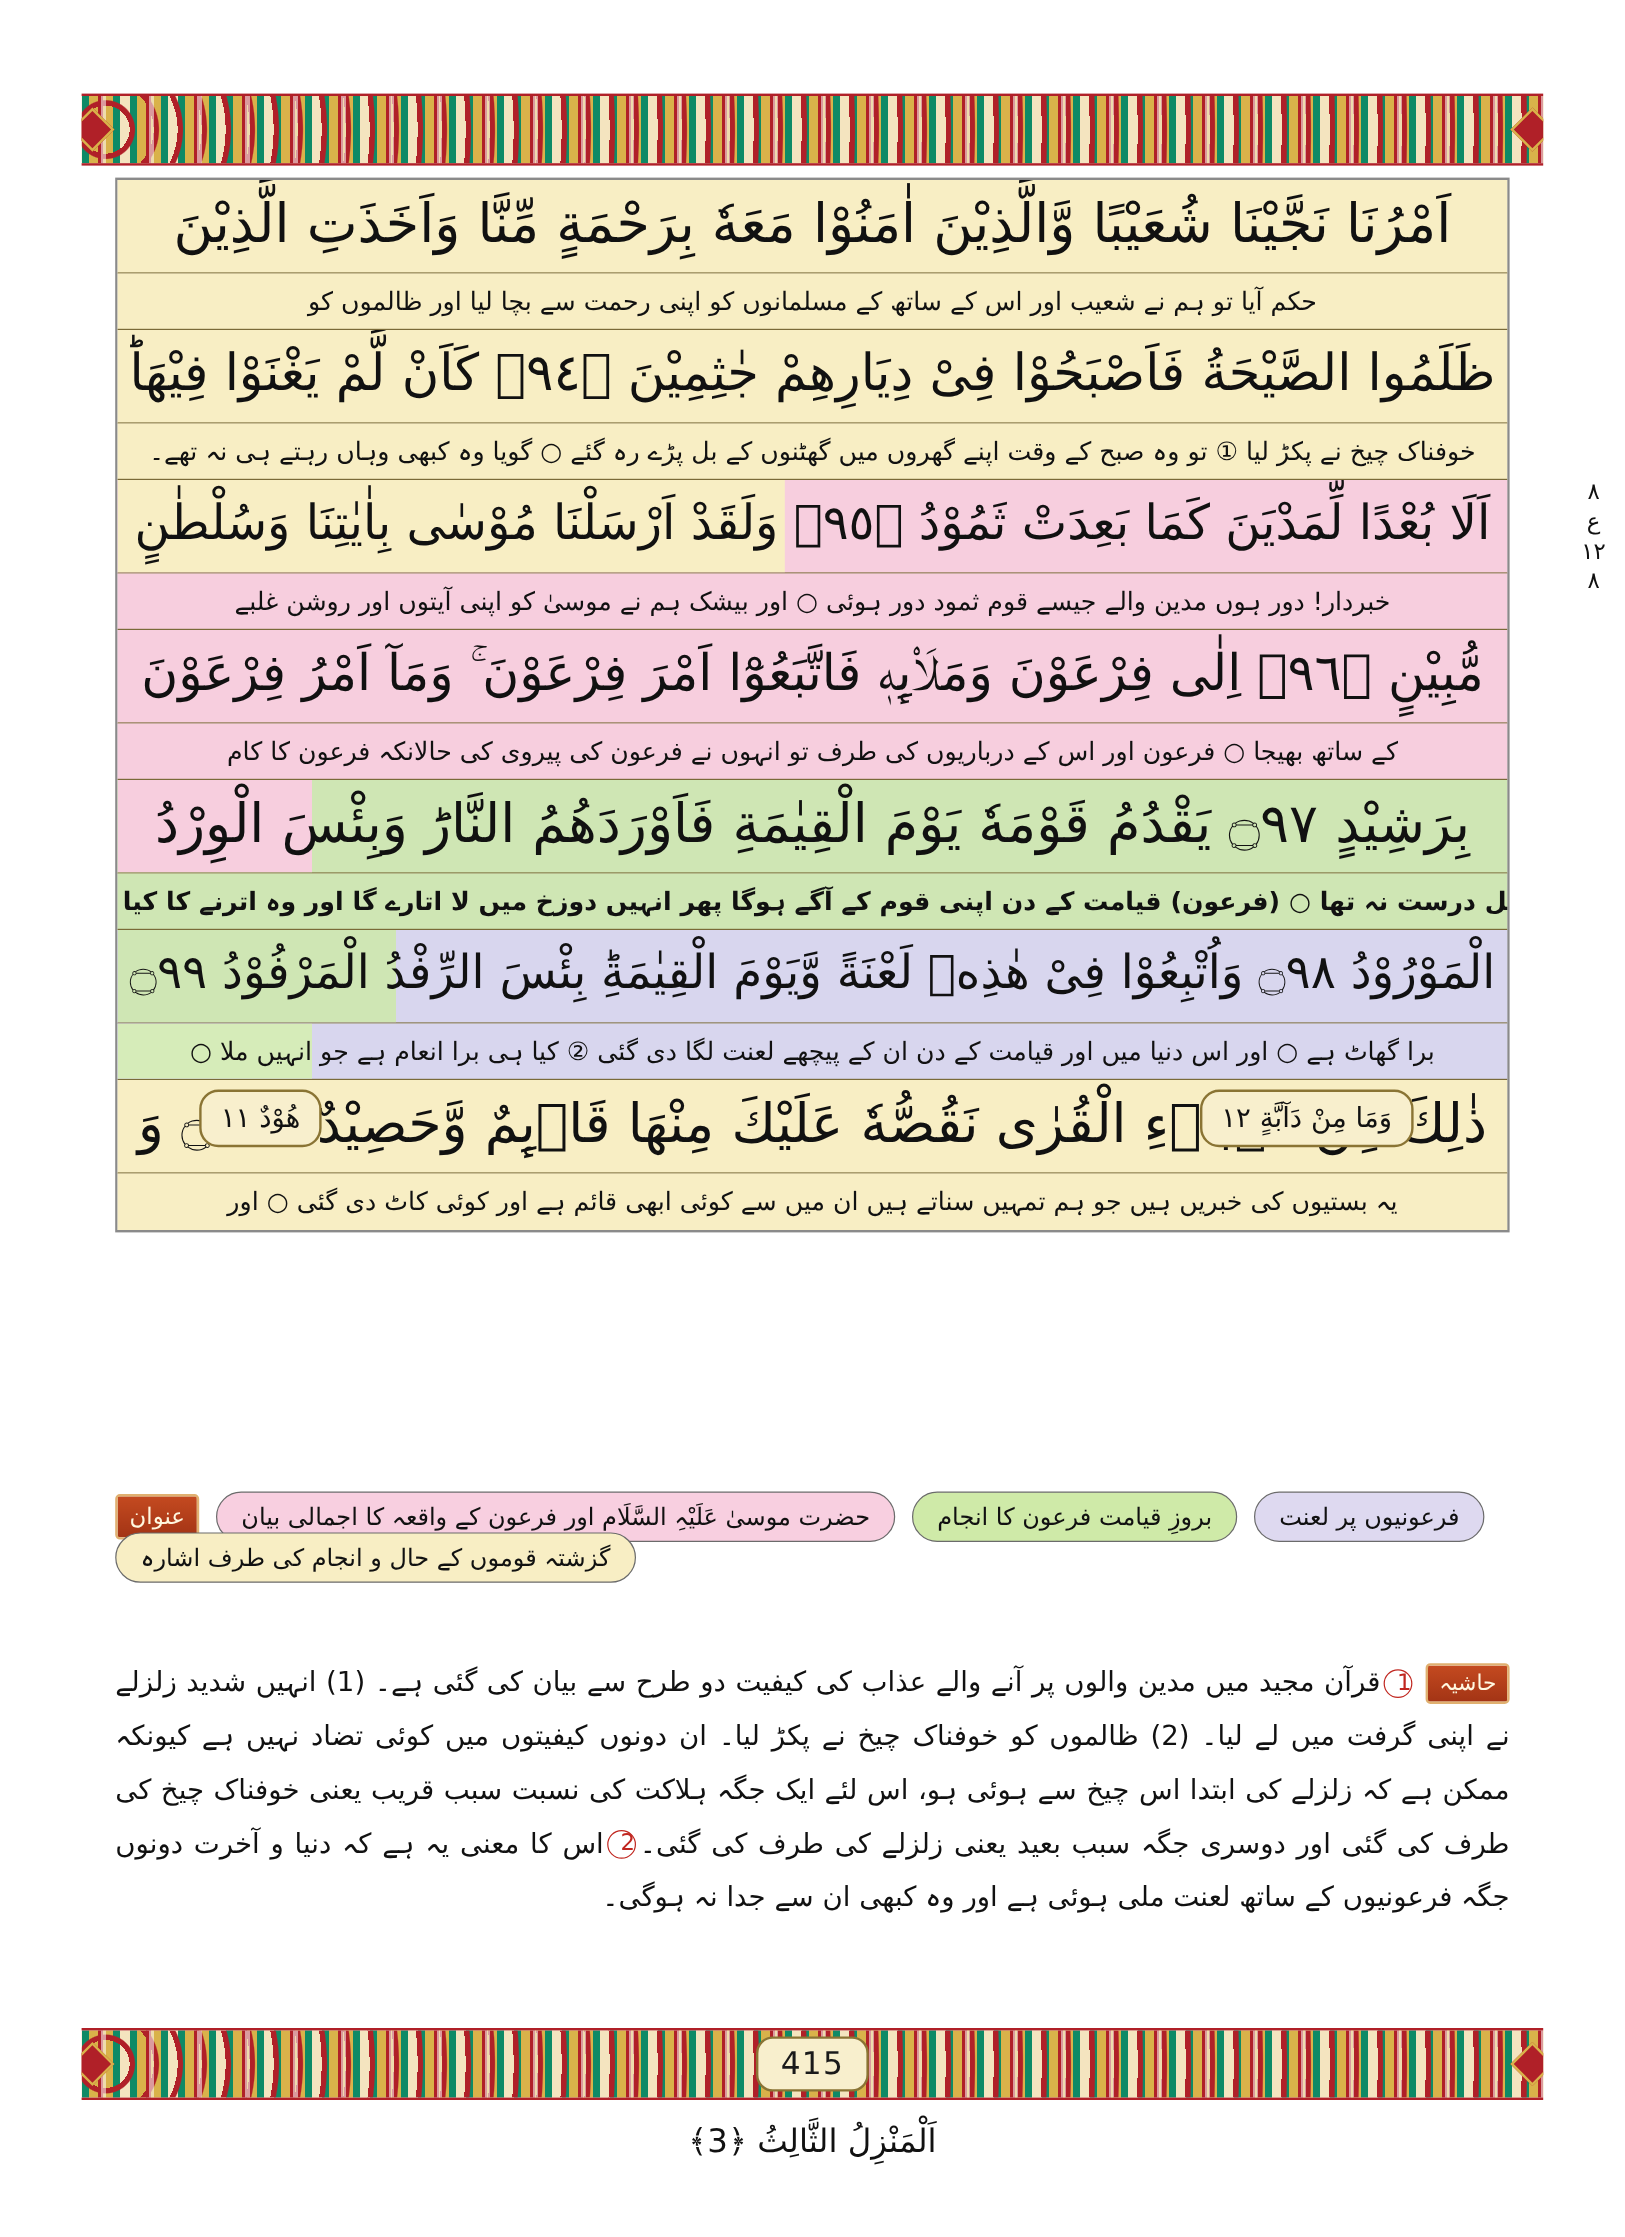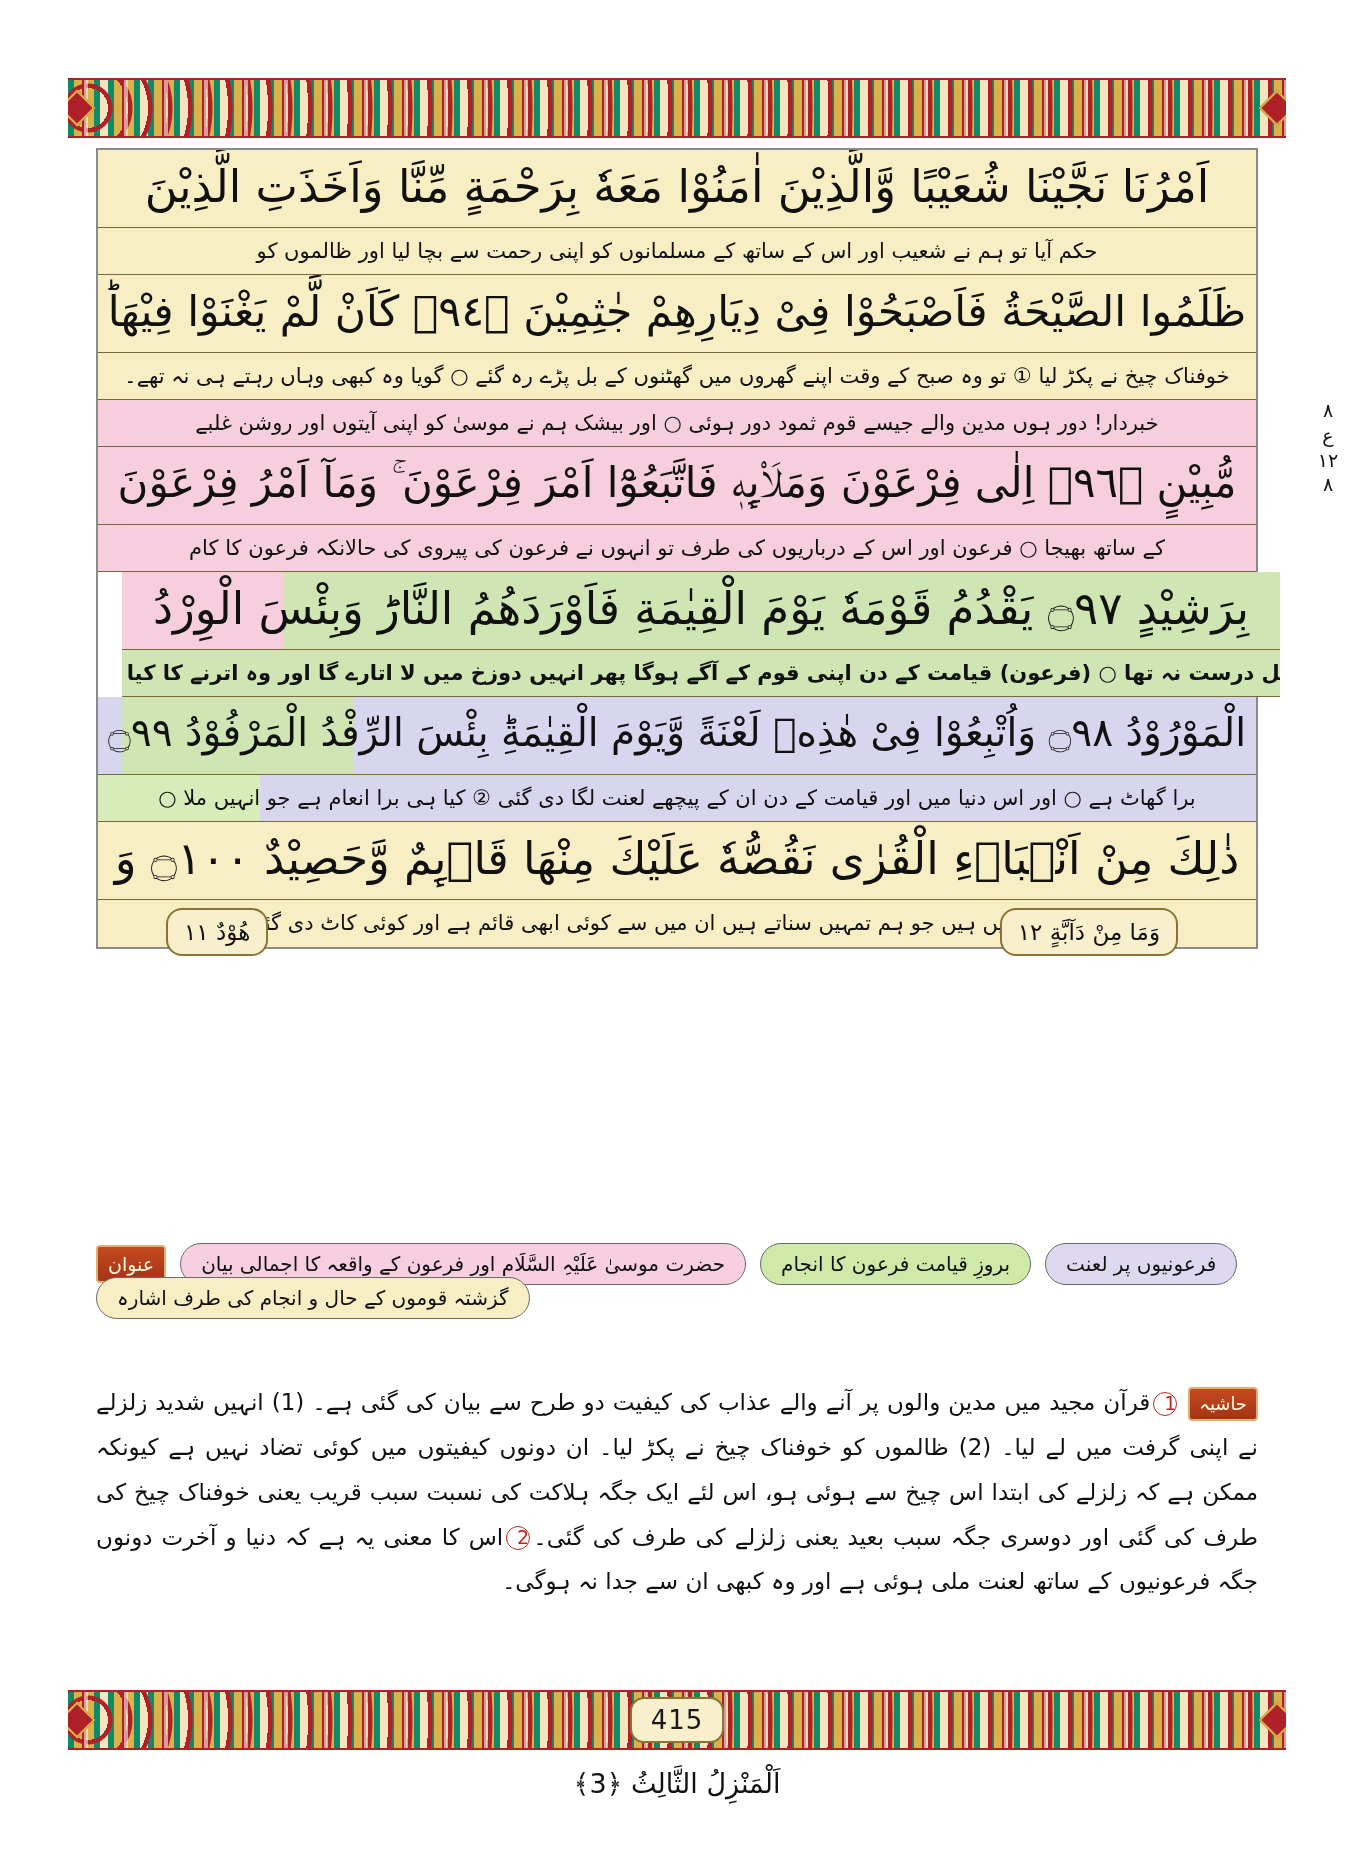--- a/index.html
+++ b/index.html
@@ -92,21 +92,21 @@
 
   
   .row.split{position:relative;}
   .row.split .seg{position:absolute;top:0;bottom:0;}
   .row.split .content{position:relative;z-index:2;width:100%;
      display:flex;align-items:center;justify-content:center;}
 
   
   .bg-cream{background:#f8eec4;}
   .bg-pink{background:#f7cede;}
-  .bg-green{background:#cfe6b4;margin-left:24px;}
+  .bg-green{background:#cfe6b4;}
   .bg-lilac{background:#d8d6ee;}
   .bg-lightgreen{background:#d6ecb9;}
 
   
   .margin-marker{
     position:absolute;right:6px;top:398px;width:40px;
     text-align:center;direction:rtl;color:#111;
     font-size:19px;line-height:1.25;z-index:4;
   }
   .margin-marker div{margin:1px 0;}
@@ -186,20 +186,26 @@
       </div>
       <div class="row urdu bg-cream" style="height: 47px;">
         <span>حکم آیا تو ہم نے شعیب اور اس کے ساتھ کے مسلمانوں کو اپنی رحمت سے بچا لیا اور ظالموں کو</span>
       </div>
       <div class="row arabic bg-cream" style="height: 78px; font-size: 42.6px;">
         <span>ظَلَمُوا الصَّيْحَةُ فَاَصْبَحُوْا فِىْ دِيَارِهِمْ جٰثِمِيْنَ ۝٩٤ۙ كَاَنْ لَّمْ يَغْنَوْا فِيْهَاؕ</span>
       </div>
       <div class="row urdu bg-cream" style="height: 47px;">
         <span>خوفناک چیخ نے پکڑ لیا ① تو وہ صبح کے وقت اپنے گھروں میں گھٹنوں کے بل پڑے رہ گئے ○ گویا وہ کبھی وہاں رہتے ہی نہ تھے۔</span>
       </div>
+      <div class="row arabic bg-pink split" style="height: 78px; font-size: 40.2px;">
+        <div class="seg bg-cream" style="left: 0px; width: 48%;"></div>
+        <div class="content">
+          <span>اَلَا بُعْدًا لِّمَدْيَنَ كَمَا بَعِدَتْ ثَمُوْدُ ۝٩٥ۧ وَلَقَدْ اَرْسَلْنَا مُوْسٰى بِاٰيٰتِنَا وَسُلْطٰنٍ</span>
+        </div>
+      </div>
       <div class="row urdu bg-pink" style="height: 47px;">
         <span>خبردار! دور ہوں مدین والے جیسے قوم ثمود دور ہوئی ○ اور بیشک ہم نے موسیٰ کو اپنی آیتوں اور روشن غلبے</span>
       </div>
       <div class="row arabic bg-pink" style="height: 78px; font-size: 42px;">
         <span>مُّبِيْنٍ ۝٩٦ۙ اِلٰى فِرْعَوْنَ وَمَلَا۟ىِٕهٖ فَاتَّبَعُوْٓا اَمْرَ فِرْعَوْنَ ۚ وَمَآ اَمْرُ فِرْعَوْنَ</span>
       </div>
       <div class="row urdu bg-pink" style="height: 47px;">
         <span>کے ساتھ بھیجا ○ فرعون اور اس کے درباریوں کی طرف تو انہوں نے فرعون کی پیروی کی حالانکہ فرعون کا کام</span>
       </div>
       <div class="row arabic bg-green split" style="height: 78px;">

